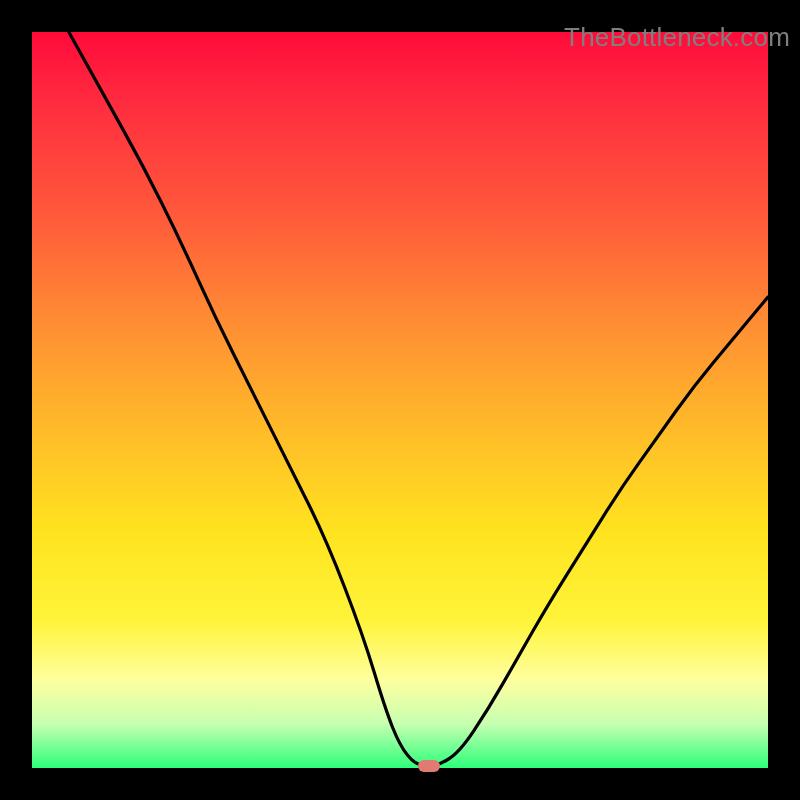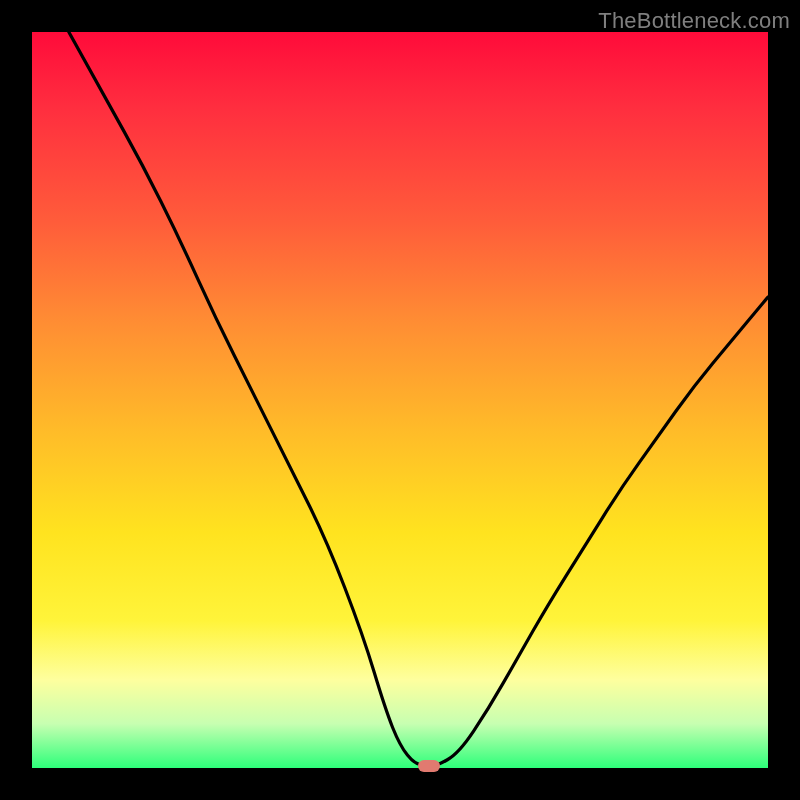--- a/index.html
+++ b/index.html
@@ -48,24 +48,24 @@
   .minpoint {
     position: absolute;
     width: 22px;
     height: 12px;
     background: #e17a70;
     border-radius: 6px;
     transform: translate(-50%, -50%);
   }
   .watermark {
     position: absolute;
-    top: 8px;
+    top: 22px;
     right: 10px;
     color: #7f7f7f;
-    font-size: 22px;
+    font-size: 26px;
     font-weight: 500;
     letter-spacing: 0.2px;
     user-select: none;
   }
 </style>
 </head>
 <body>
 
 <div class="frame">
 

